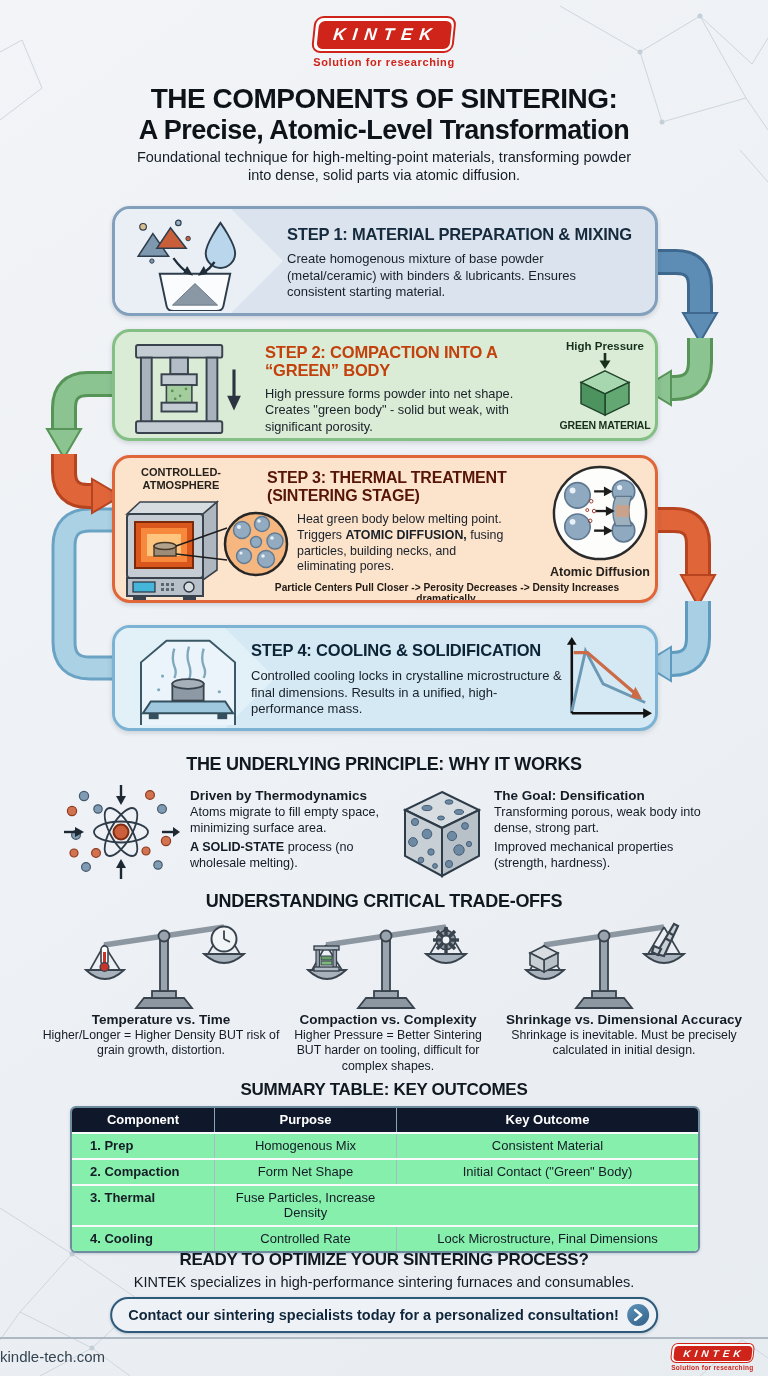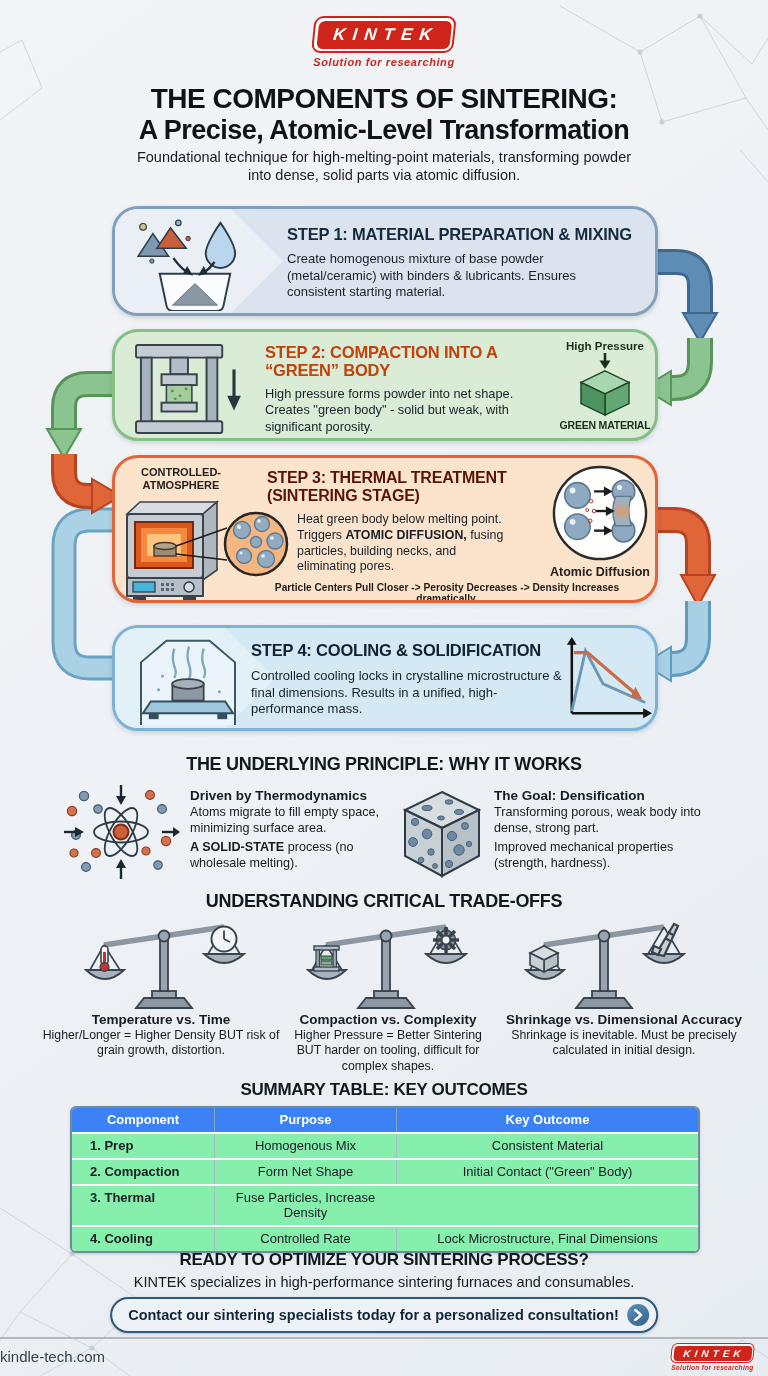--- a/index.html
+++ b/index.html
@@ -8,29 +8,29 @@
     font-family:"Liberation Sans",sans-serif;color:#141c26;}
   svg{display:block}
   .layer{position:absolute;left:0;top:0;}
   .z0{z-index:0}.z1{z-index:1}
 
   
   .logo-wrap{position:absolute;top:16px;left:50%;transform:translateX(-50%);text-align:center;z-index:3}
   .logo-outer{display:inline-block;border:2px solid #cf2419;border-radius:9px;padding:2.5px;transform:skewX(-6deg);background:#fff}
   .logo-inner{background:#cf2419;border-radius:6px;color:#fff;font-weight:bold;font-style:italic;
     letter-spacing:7px;padding:4px 12px 4px 16px;font-size:17px;}
-  .logo-tagline{color:#cf2419;font-weight:bold;font-style:italic;font-size:11px;letter-spacing:.6px;margin-top:3px}
+  .logo-tagline{color:#cf2419;font-weight:bold;font-size:11px;letter-spacing:.6px;margin-top:3px}
   .title{position:absolute;top:84px;left:0;width:100%;text-align:center;font-weight:bold;color:#0d1319;z-index:2}
   .title .l1{font-size:28px;letter-spacing:-.5px;line-height:1.1}
   .title .l2{font-size:27px;letter-spacing:-.5px;line-height:1.15}
   .subtitle{position:absolute;top:148px;left:50%;transform:translateX(-50%);width:505px;text-align:center;
     font-size:14.5px;line-height:1.25;color:#151d27;z-index:2}
 
   
-  .step-box{position:absolute;left:112px;width:546px;border-radius:26px;overflow:hidden;box-sizing:border-box;
+  .step-box{position:absolute;left:112px;width:546px;border-radius:18px;overflow:hidden;box-sizing:border-box;
     box-shadow:0 2px 5px rgba(40,60,80,.18);z-index:2}
   .s1{top:206px;height:110px;background:#dbe4ee;border:3px solid #82a0bc}
   .s2{top:329px;height:112px;background:#daecd5;border:3px solid #84bf85}
   .s3{top:455px;height:148px;background:#fce3cb;border:3px solid #e0663a}
   .s4{top:625px;height:106px;background:#d4e9f4;border:3px solid #7cb3d4}
   .chev-panel{position:absolute;left:0;top:0;bottom:0;width:168px;background:#eaeff5;
     clip-path:polygon(0 0,116px 0,168px 50%,116px 100%,0 100%)}
   .s4 .chev-panel{background:#e2f1f8;width:160px;clip-path:polygon(0 0,110px 0,160px 50%,110px 100%,0 100%)}
   .step-title{position:absolute;font-weight:bold;font-size:16.5px;line-height:1.12;letter-spacing:-.2px}
   .step-body{position:absolute;font-size:13px;line-height:1.27;color:#18202a}
@@ -62,21 +62,21 @@
   .trade-title{font-weight:bold;font-size:13.5px}
   .trade-body{font-size:12.3px;line-height:1.25;margin-top:1px}
 
   
   .table-h{top:1080px;font-size:17px}
   .table{position:absolute;left:70px;top:1106px;width:626px;border:2px solid #6e8ba0;border-radius:6px;
     overflow:hidden;background:#f7f9fb;z-index:2;box-shadow:0 1px 3px rgba(40,60,80,.2)}
   .tr{display:grid;grid-template-columns:142px 182px 1fr}
   .tr + .tr{border-top:2px solid #f7f9fb}
   .tr.data{background:#86efac}
-  .tr.th{background:#3b82f6;color:#fff}
+  .tr.th{background:#0f172a;color:#fff}
   .td{padding:4px 6px 5px;text-align:center;font-size:13px;border-left:1.5px solid #a8bac7;align-self:stretch}
   .td:first-child{border-left:none}
   .tr.th .td{font-weight:bold;border-left-color:#87a4ba}
   .tr.data .td:first-child{text-align:left;padding-left:18px;font-weight:bold}
 
   
   .cta-h{top:1250px;font-size:17px}
   .cta-sub{position:absolute;top:1274px;width:100%;text-align:center;font-size:14.5px;color:#131b25;z-index:2}
   .cta-btn{position:absolute;top:1297px;left:50%;transform:translateX(-50%);display:inline-flex;align-items:center;
     gap:8px;padding:5px 7px 5px 16px;border:2px solid #2d5a7b;border-radius:20px;background:#eef2f6;z-index:3;

